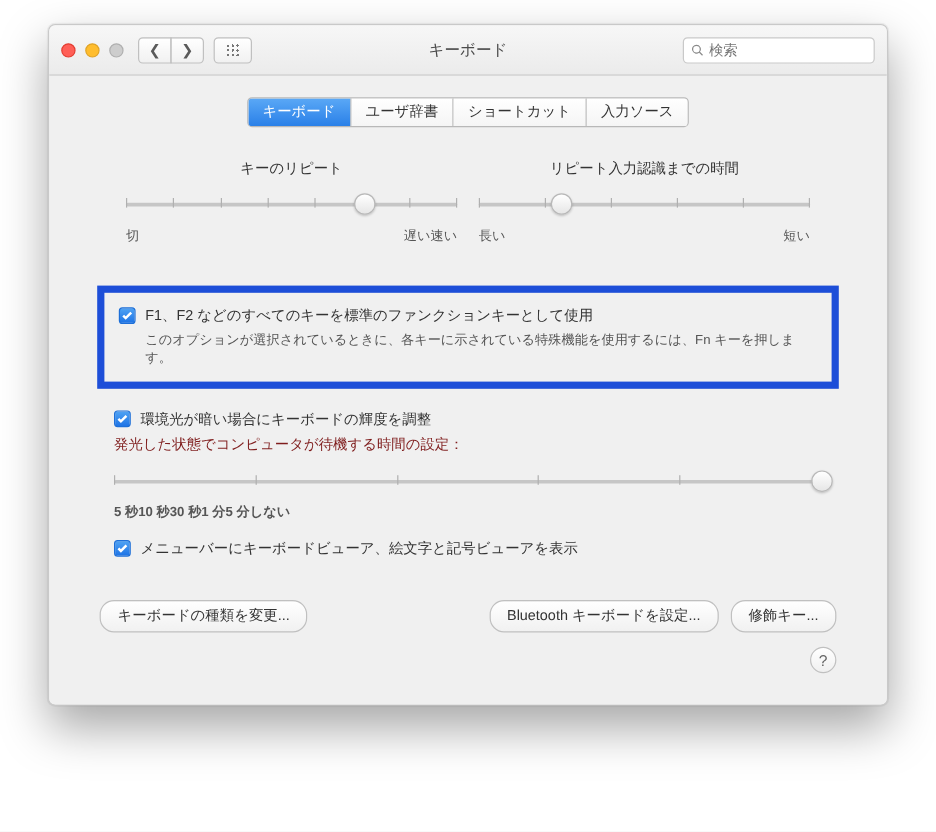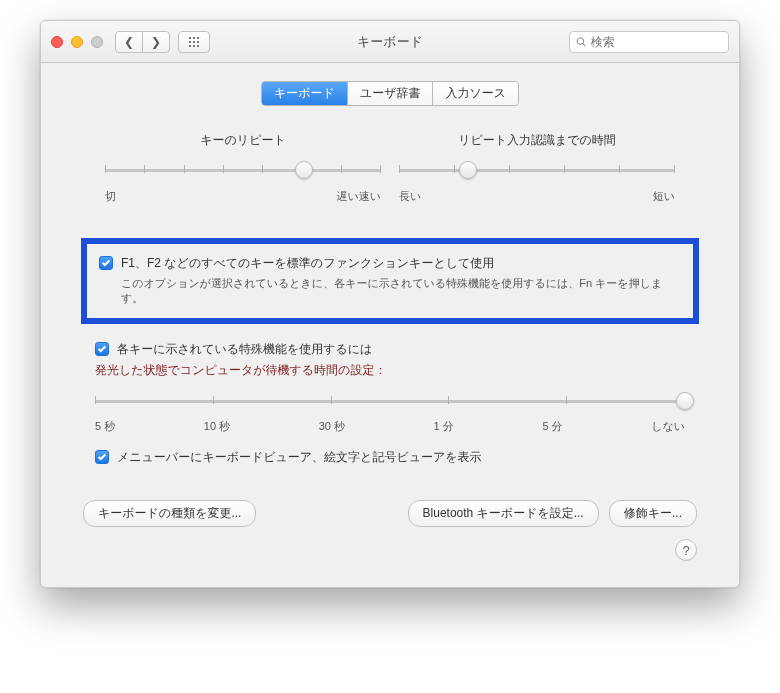--- a/index.html
+++ b/index.html
@@ -125,21 +125,21 @@
 
   .idle-slider{position:relative;height:26px;margin-bottom:4px;}
   .idle-track{position:absolute;left:0;right:0;top:11px;height:3px;background:#c6c6c6;border-radius:2px;}
   .idle-ticks{position:absolute;left:0;right:0;top:7px;display:flex;justify-content:space-between;}
   .idle-ticks .tick{width:1px;height:8px;background:#b0b0b0;}
   .idle-thumb{
     position:absolute;top:3px;right:0;width:18px;height:18px;
     background:linear-gradient(#ffffff,#e6e6e6);border:1px solid #b8b8b8;border-radius:50%;
     box-shadow:0 1px 2px rgba(0,0,0,0.2);transform:translateX(50%);
   }
-  .idle-labels{display:flex;justify-content:space-between;font-size:11px;color:#555;margin-top:2px;}
+  .idle-labels{display:flex;font-size:11px;color:#555;margin-top:2px;font-weight:bold;}
 
   .footer-buttons{display:flex;gap:10px;padding:20px 18px 0;align-items:center;}
   .spacer{flex:1;}
   .btn{
     background:linear-gradient(#ffffff,#f1f1f1);
     border:1px solid #c0c0c0;border-radius:12px;
     font-size:12px;padding:4px 14px;color:#333;
   }
   .help{
     margin-left:auto;margin-top:12px;
@@ -174,20 +174,21 @@
         </svg>
       <input placeholder="検索" style="">
     </div>
   </div>
 
   <div class="content">
     <div class="tabs">
       <div class="tabbar">
         <div class="tab active">キーボード</div>
         <div class="tab">ユーザ辞書</div>
+        <div class="tab">ショートカット</div>
         <div class="tab">入力ソース</div>
       </div>
     </div>
 
     <div class="sliders-row">
       <div class="slider-block">
         <div class="slider-title">キーのリピート</div>
         <div class="slider-track">
           <div class="track-line"></div>
           <div class="ticks">
@@ -241,21 +242,21 @@
       <div class="check-desc">このオプションが選択されているときに、各キーに示されている特殊機能を使用するには、Fn キーを押します。</div>
     </div>
 
     <div class="opt-block">
       <div class="checkbox-row">
         <div class="checkbox">
           <svg viewBox="0 0 12 12">
               <path d="M2 6l2.5 2.5L10 3"></path>
             </svg>
         </div>
-        <span>各キーに示されている特殊機能を使用するには</span>
+        <span>環境光が暗い場合にキーボードの輝度を調整</span>
       </div>
       <div class="sub-label">発光した状態でコンピュータが待機する時間の設定：</div>
       <div class="idle-slider">
         <div class="idle-track"></div>
         <div class="idle-ticks">
           <div class="tick"></div>
             <div class="tick"></div>
             <div class="tick"></div>
             <div class="tick"></div>
             <div class="tick"></div>

